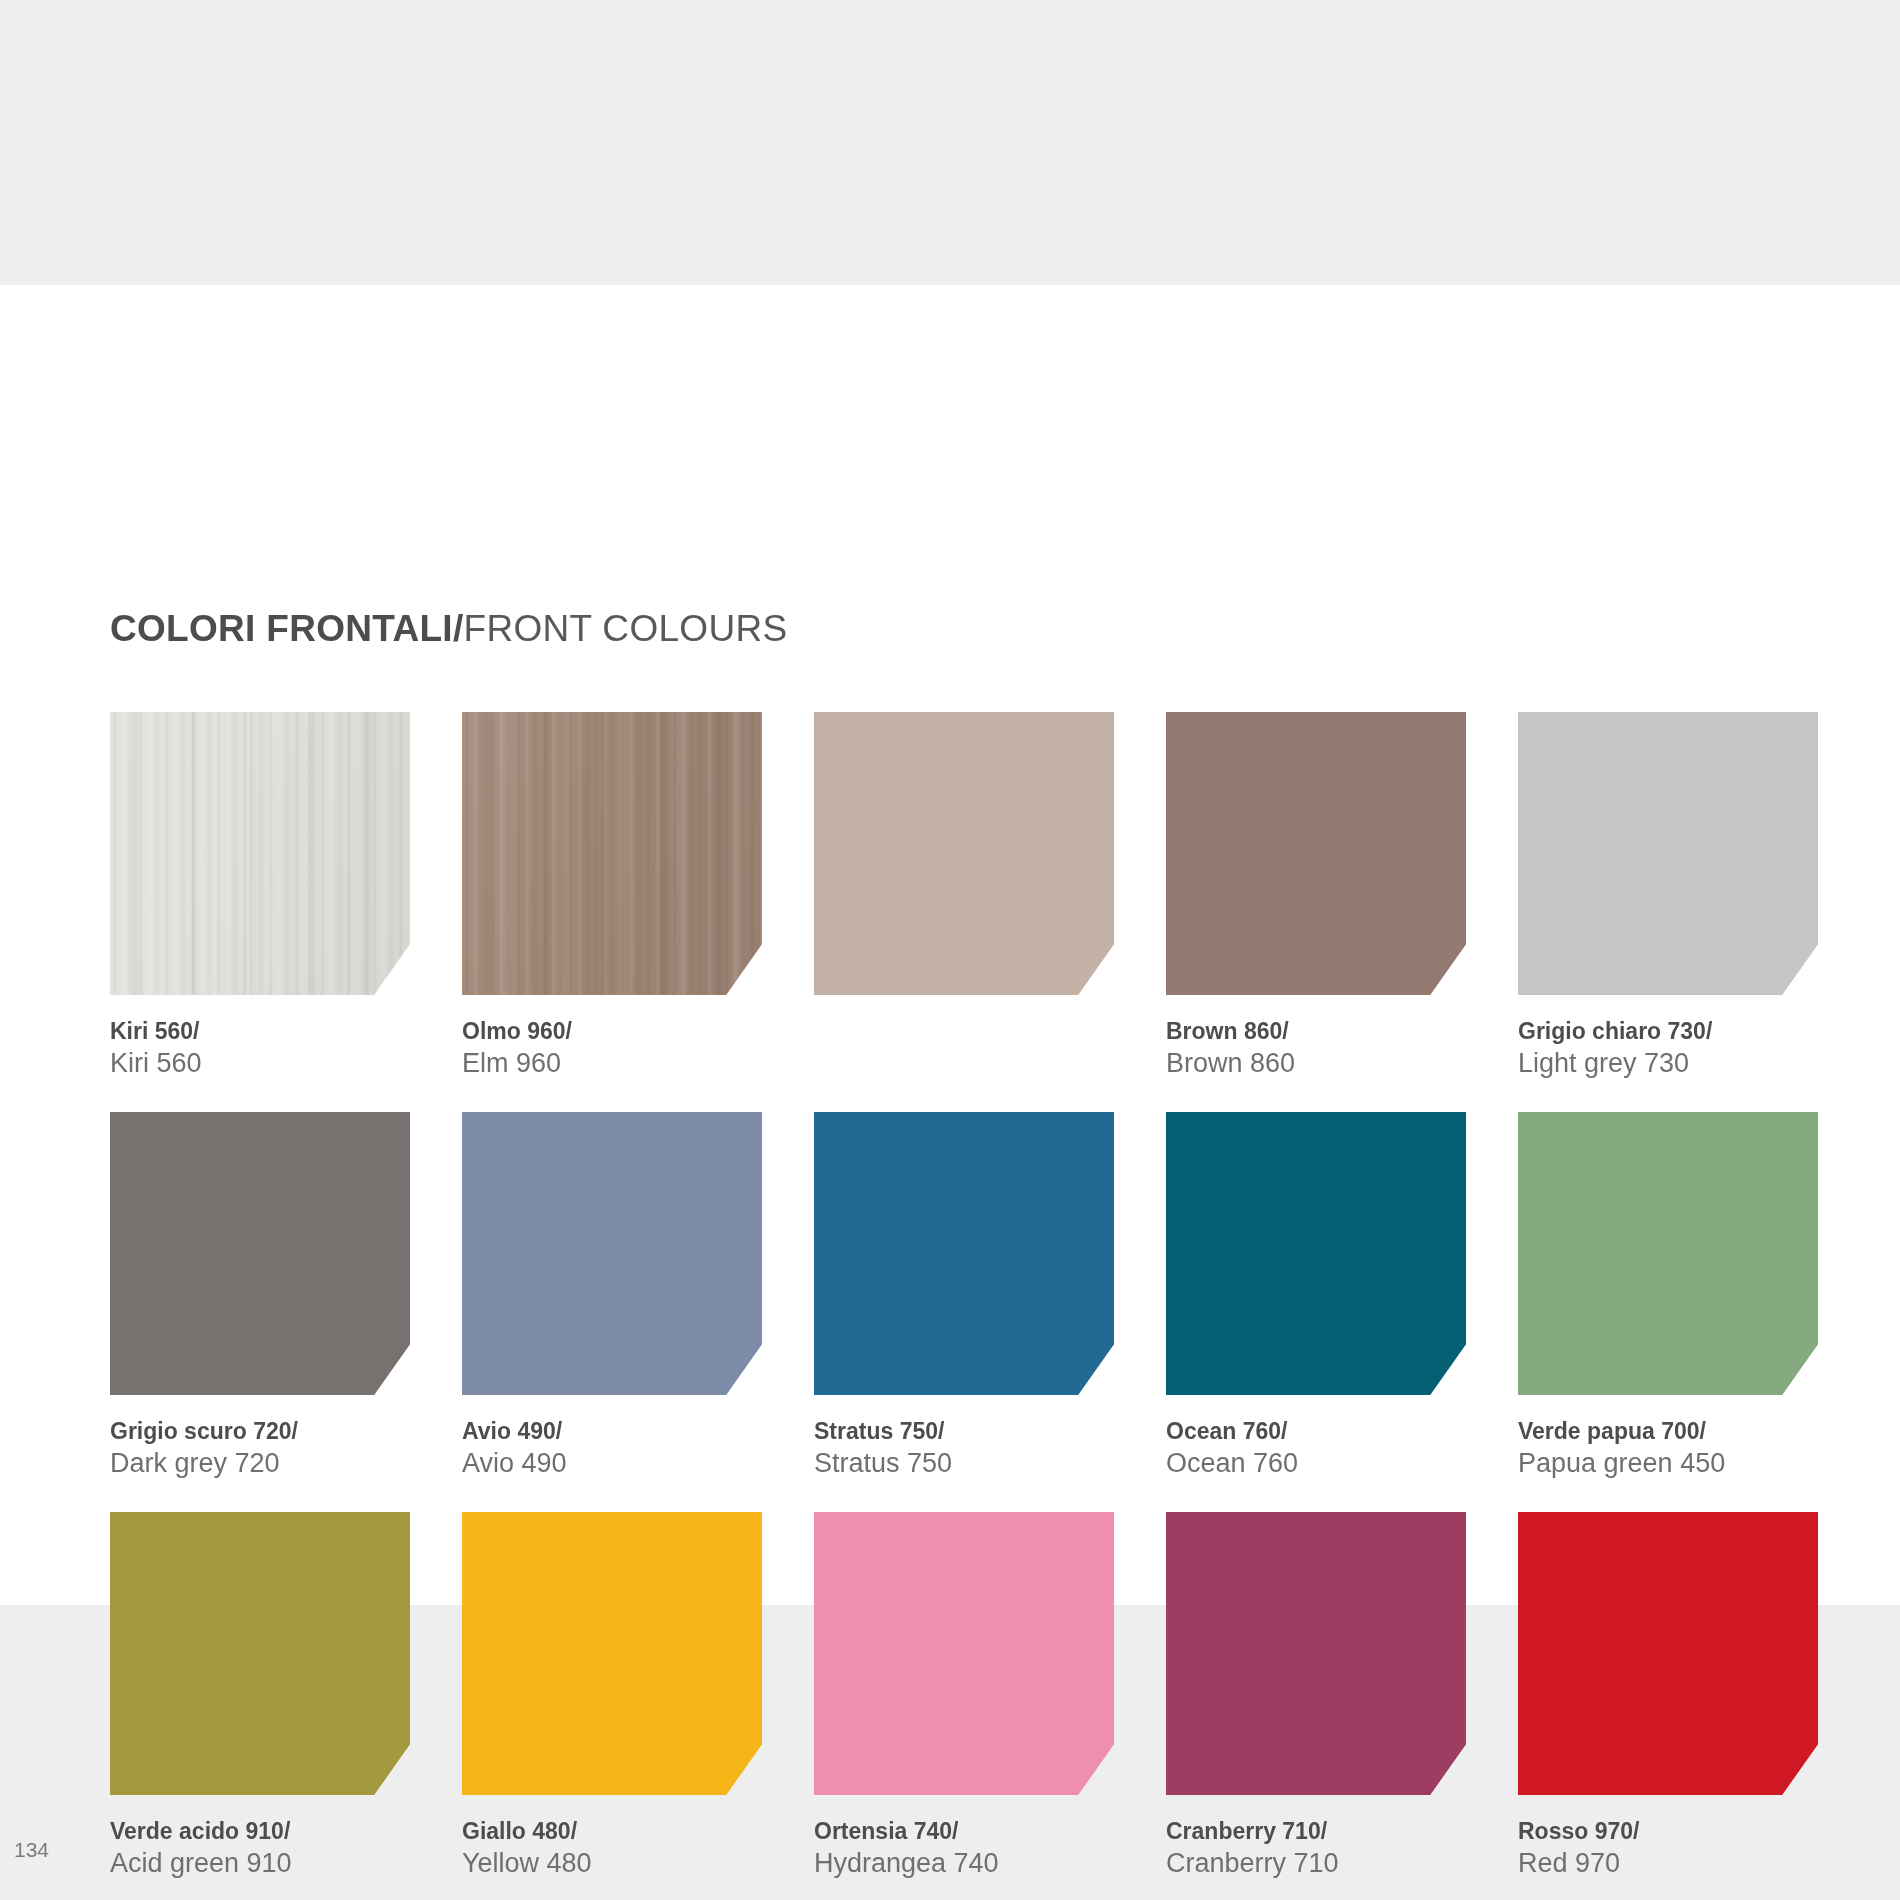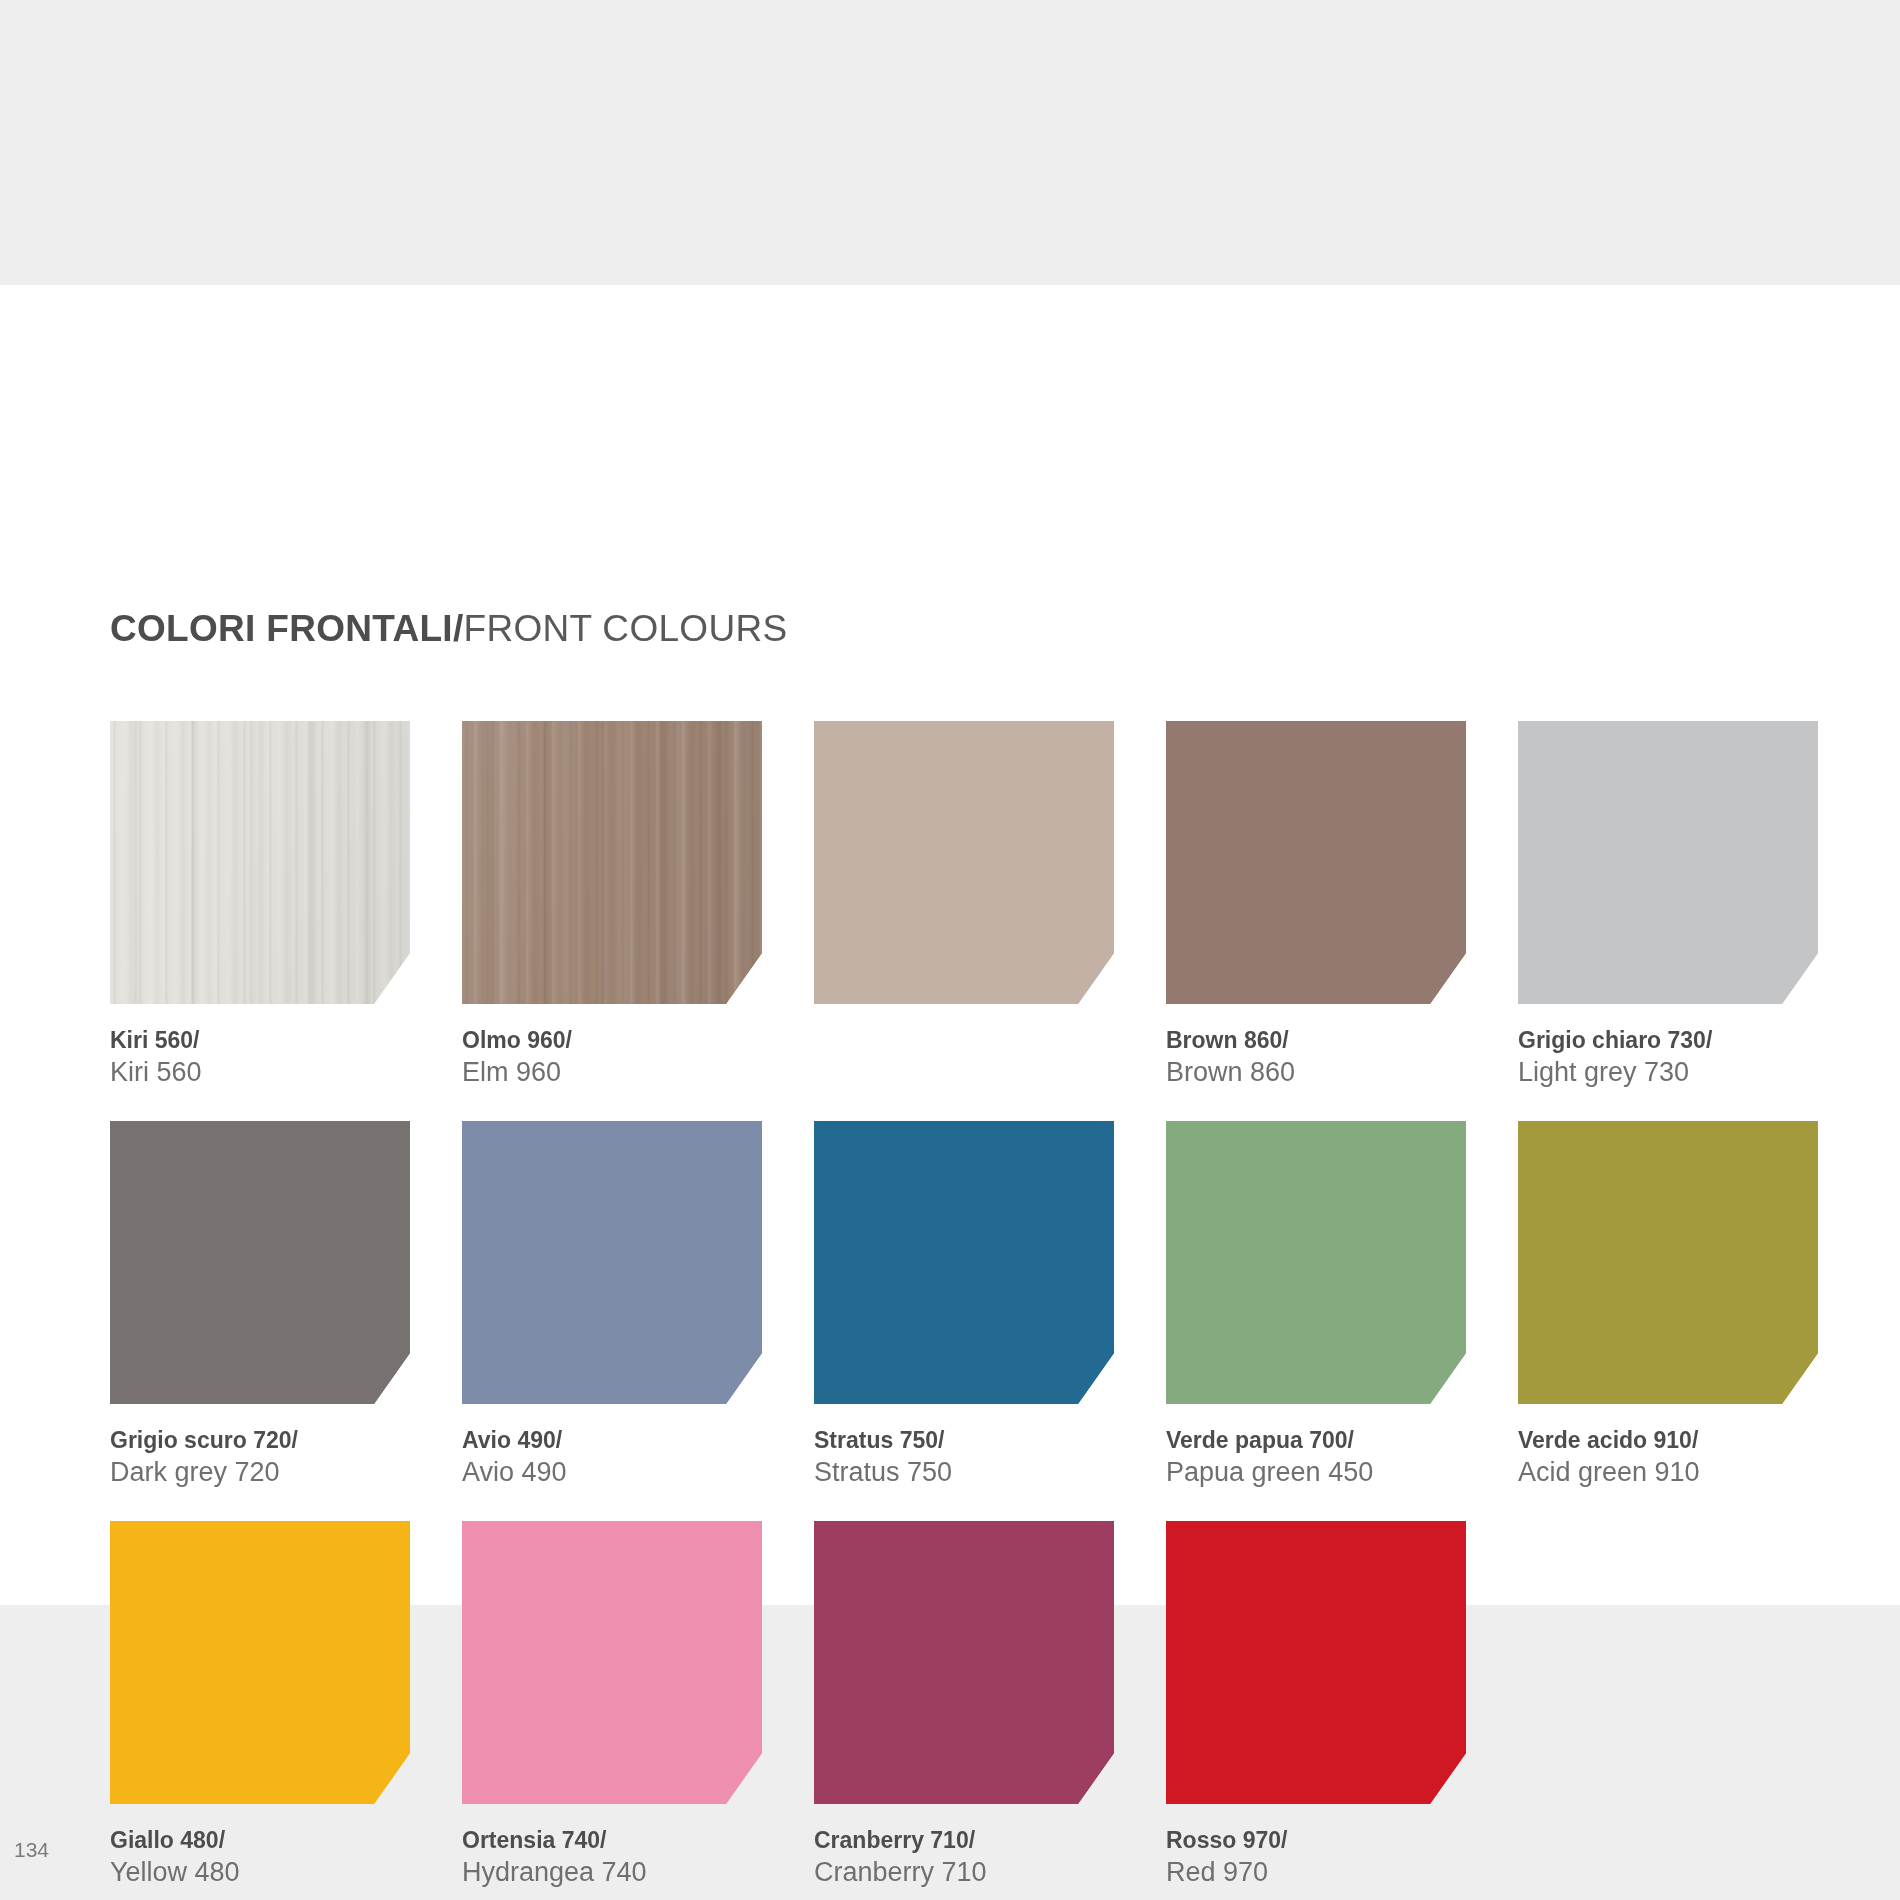--- a/index.html
+++ b/index.html
@@ -48,21 +48,21 @@
   }
   .title-en {
     font-weight: normal;
     color: #58595b;
   }
 
   
   .swatch-grid {
     position: absolute;
     left: 110px;
-    top: 436px;
+    top: 427px;
     width: 1700px;
     display: grid;
     grid-template-columns: repeat(5, 300px);
     column-gap: 52px;
     row-gap: 31px;
   }
 
   .swatch-cell {
     width: 300px;
   }
@@ -183,20 +183,29 @@
         <div class="swatch-cell">
           <div class="swatch-chip" style="background: rgb(34, 106, 146);">
             <div class="grain" style="background: rgb(34, 106, 146);"></div>
           </div>
           <div class="swatch-label">
             <span class="label-it">Stratus 750/</span>
             <span class="label-en">Stratus 750</span>
           </div>
         </div>
         <div class="swatch-cell">
+          <div class="swatch-chip" style="background: rgb(6, 96, 115);">
+            <div class="grain" style="background: rgb(6, 96, 115);"></div>
+          </div>
+          <div class="swatch-label">
+            <span class="label-it">Ocean 760/</span>
+            <span class="label-en">Ocean 760</span>
+          </div>
+        </div>
+        <div class="swatch-cell">
           <div class="swatch-chip" style="background: rgb(133, 170, 128);">
             <div class="grain" style="background: rgb(133, 170, 128);"></div>
           </div>
           <div class="swatch-label">
             <span class="label-it">Verde papua 700/</span>
             <span class="label-en">Papua green 450</span>
           </div>
         </div>
         <div class="swatch-cell">
           <div class="swatch-chip" style="background: rgb(163, 154, 62);">

